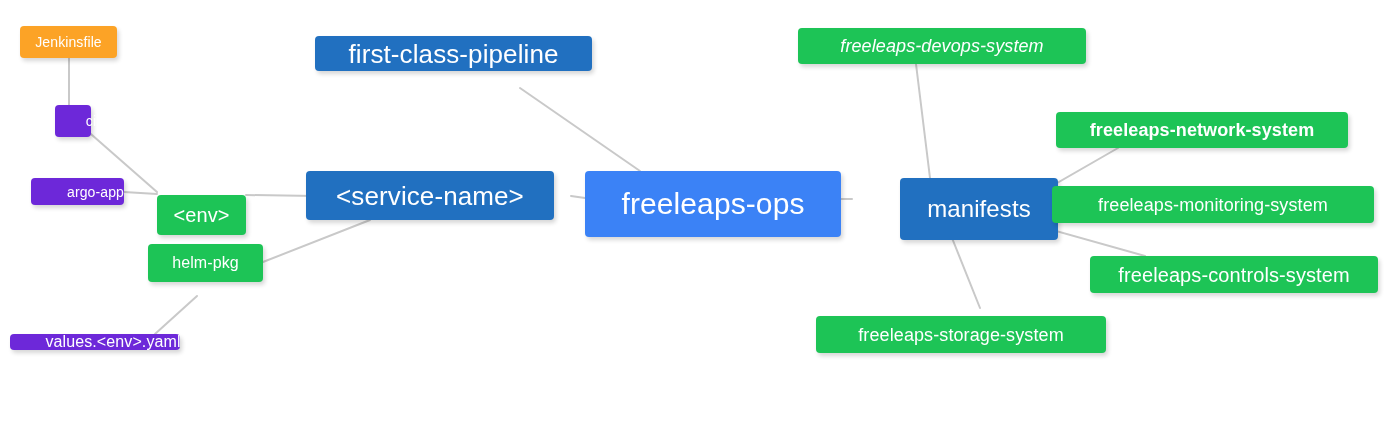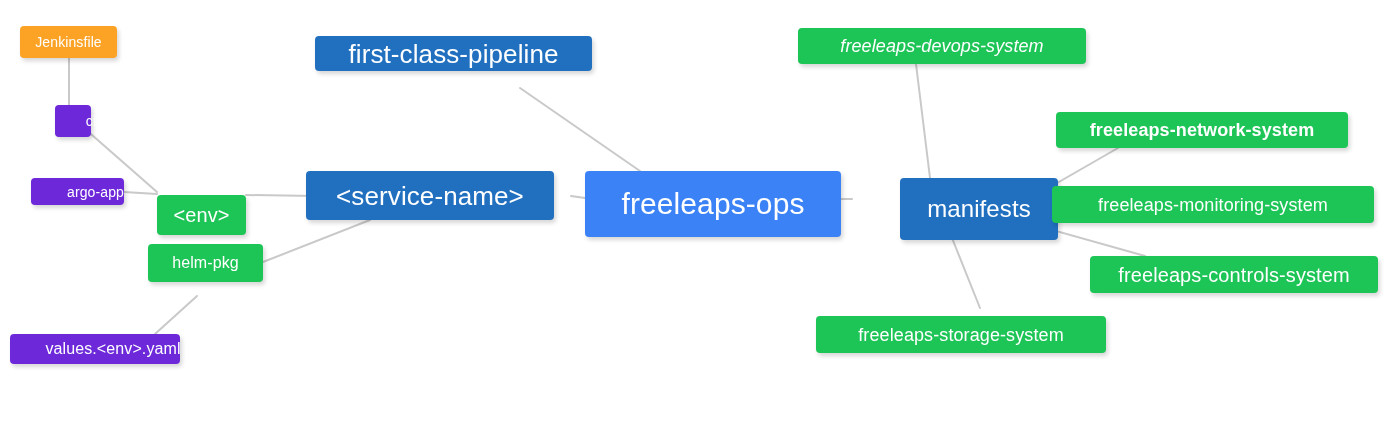--- a/index.html
+++ b/index.html
@@ -81,21 +81,21 @@
       </div>
       <div class="node n-red" style="left: 31px; top: 178px; width: 93px; height: 27px; font-size: 14px;">
         <span>argo-app</span>
       </div>
       <div class="node n-green" style="left: 157px; top: 175px; width: 89px; height: 40px; font-size: 20px; margin-top: 20px;">
         <span>&lt;env&gt;</span>
       </div>
       <div class="node n-green" style="left: 148px; top: 244px; width: 115px; height: 38px; font-size: 16px;">
         <span>helm-pkg</span>
       </div>
-      <div class="node n-red" style="left: 10px; top: 334px; width: 170px; height: 30px; font-size: 16px;">
+      <div class="node n-red" style="left: 10px; top: 334px; width: 170px; height: 16px; font-size: 16px;">
         <span>values.&lt;env&gt;.yaml</span>
       </div>
       <div class="node n-blue" style="left: 315px; top: 36px; width: 277px; height: 35px; font-size: 26px;">
         <span>first-class-pipeline</span>
       </div>
       <div class="node n-blue" style="left: 306px; top: 171px; width: 248px; height: 49px; font-size: 26px;">
         <span>&lt;service-name&gt;</span>
       </div>
       <div class="node n-root" style="left: 585px; top: 171px; width: 256px; height: 66px; font-size: 30px;">
         <span>freeleaps-ops</span>

